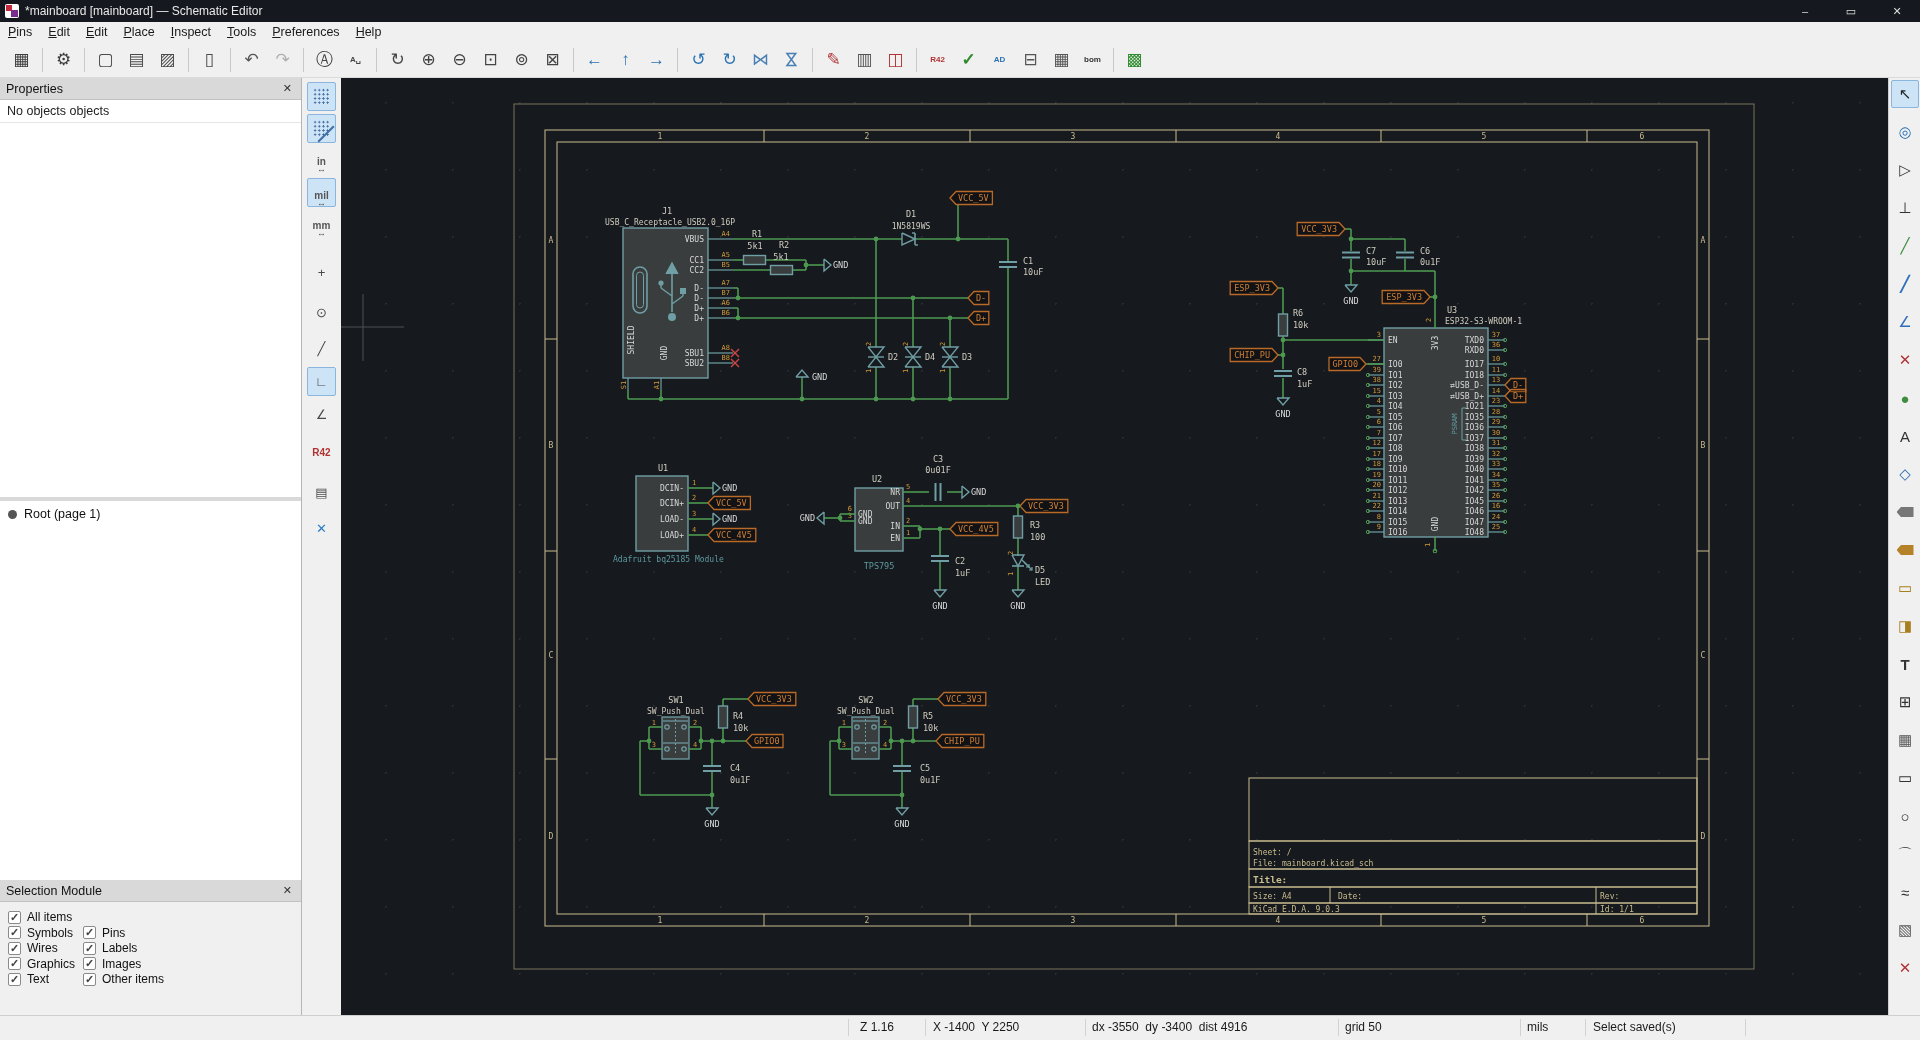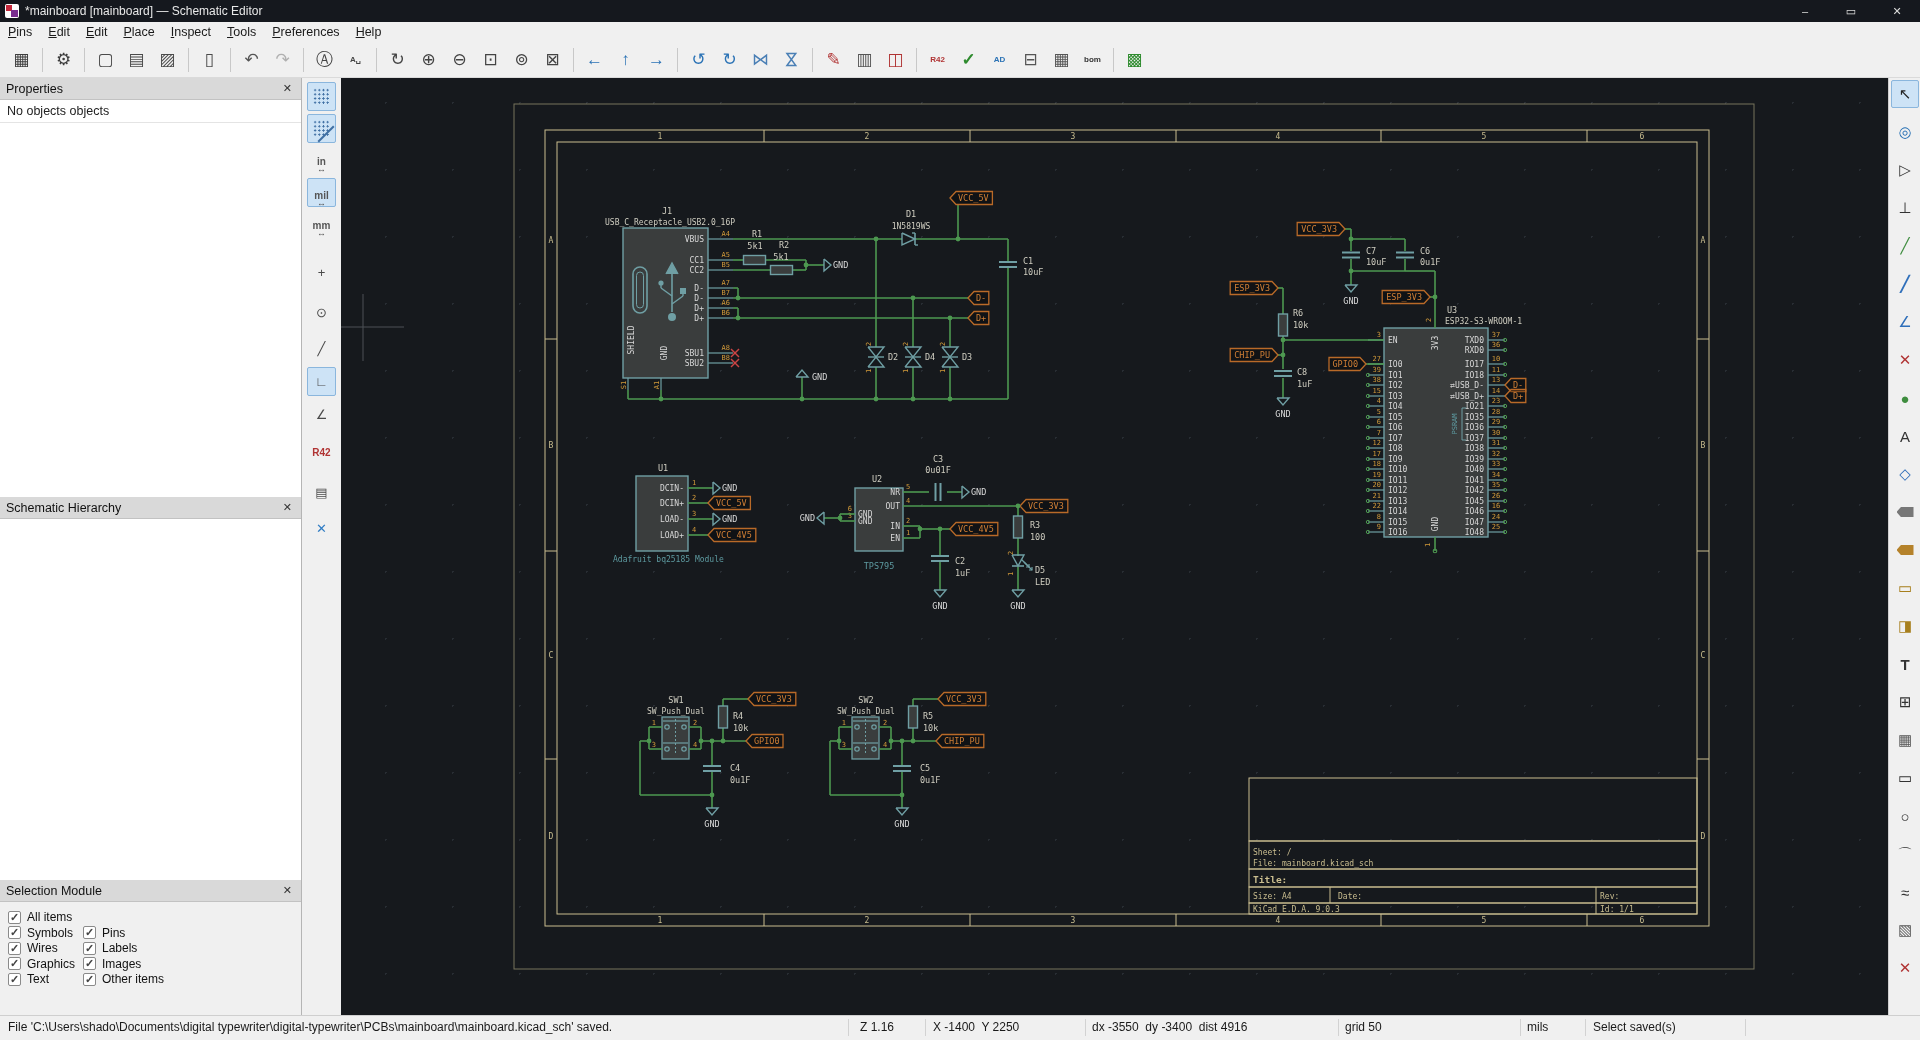--- a/index.html
+++ b/index.html
@@ -187,20 +187,26 @@
   <div id="leftpanel">
     <div class="phead" style="top:0">
       <span>Properties</span>
       <span class="x">✕</span>
     </div>
     <div id="prop-msg">No objects objects</div>
     <div class="pbody" style="top:45px;height:356px"></div>
     <div class="phead" style="top:419px">
       <span>Schematic Hierarchy</span>
       <span class="x">✕</span>
+    </div>
+    <div class="pbody" style="top:423px;height:379px">
+      <div id="hier-root" style="top:6px">
+        <span class="ficon"></span>
+        <span>Root (page 1)</span>
+      </div>
     </div>
     <div class="phead" style="top:802px">
       <span>Selection Module</span>
       <span class="x">✕</span>
     </div>
     <div id="selfilter-body" style="top:824px;height:113px">
         <div class="cbrow" style="top: 8px; left: 8px;">
           <span class="cb">✓</span>
           <span>All items</span>
         </div>
@@ -947,21 +953,20 @@
       <div class="rtbtn" style="top: 838px;">
         <span style="color: rgb(85, 85, 85);">▧</span>
       </div>
       <div class="rtbtn" style="top: 876px;">
         <span style="color: rgb(176, 51, 51);">✕</span>
       </div>
     </div>
 </div>
 
 <div id="statusbar">
-    <span class="sfield" style="left: 8px;">File 'C:\Users\shado\Documents\digital typewriter\digital-typewriter\PCBs\mainboard\mainboard.kicad_sch' saved.</span>
     <span class="sfield" style="left: 860px;">Z 1.16</span>
     <span class="sfield" style="left: 933px;">X -1400  Y 2250</span>
     <span class="sfield" style="left: 1092px;">dx -3550  dy -3400  dist 4916</span>
     <span class="sfield" style="left: 1345px; text-align: center;">grid 50</span>
     <span class="sfield" style="left: 1527px;">mils</span>
     <span class="sfield" style="left: 1593px;">Select saved(s)</span>
     <div class="ssep" style="left: 848px;"></div>
     <div class="ssep" style="left: 925px;"></div>
     <div class="ssep" style="left: 1085px;"></div>
     <div class="ssep" style="left: 1338px;"></div>

